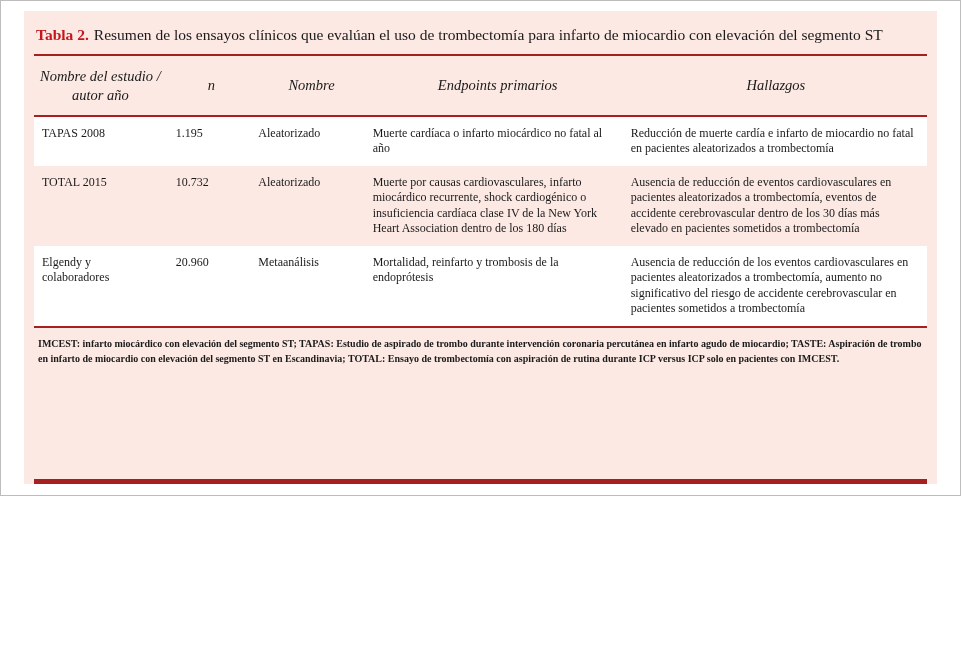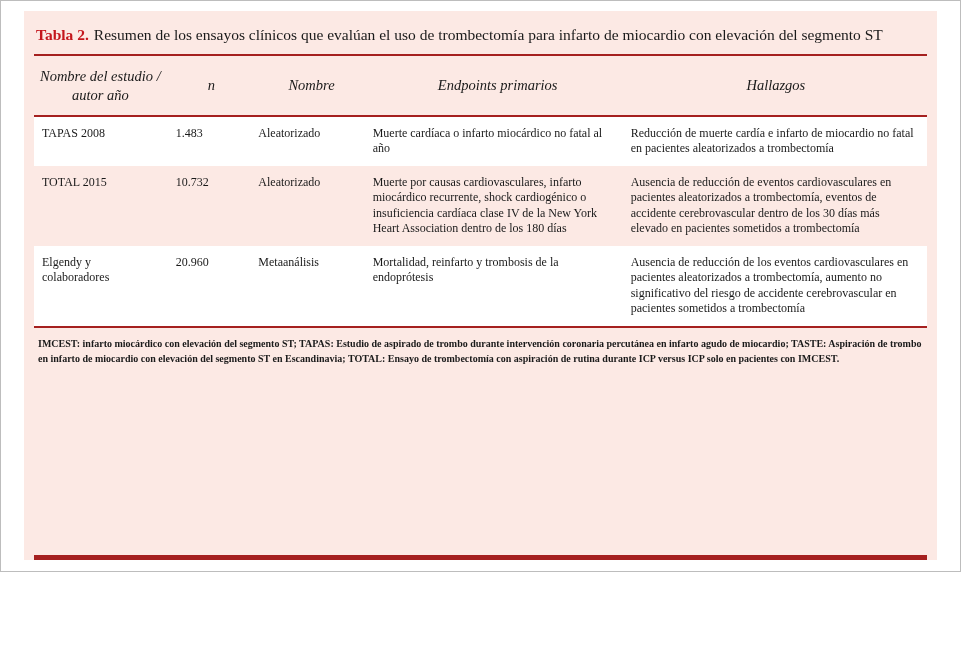--- a/index.html
+++ b/index.html
@@ -4,21 +4,21 @@
 <style>
   * { margin: 0; padding: 0; box-sizing: border-box; }
   html, body { width: 961px; height: 650px; }
   body {
     background: #ffffff;
     font-family: "Liberation Serif", "DejaVu Serif", serif;
     color: #1a1a1a;
   }
   .page {
     width: 961px;
-    height: 572px;
+    height: 496px;
     border: 1px solid #bdbdbd;
     background: #ffffff;
     padding: 10px 23px 11px 23px;
   }
   .panel {
     background: var(--panel-pink, #fce9e4);
     width: 100%;
     height: 100%;
     padding: 13px 10px 0 10px;
     display: flex;
@@ -103,21 +103,21 @@
           <th>Nombre del estudio / autor año</th>
           <th>n</th>
           <th>Nombre</th>
           <th>Endpoints primarios</th>
           <th>Hallazgos</th>
         </tr>
       </thead>
       <tbody>
         <tr>
           <td class="c-name">TAPAS 2008</td>
-          <td class="c-n">1.483</td>
+          <td class="c-n">1.195</td>
           <td>Aleatorizado</td>
           <td>Muerte cardíaca o infarto miocárdico no fatal al año</td>
           <td>Reducción de muerte cardía e infarto de miocardio no fatal en pacientes aleatorizados a trombectomía</td>
         </tr>
         <tr>
           <td class="c-name">TOTAL 2015</td>
           <td class="c-n">10.732</td>
           <td>Aleatorizado</td>
           <td>Muerte por causas cardiovasculares, infarto miocárdico recurrente, shock cardiogénico o insuficiencia cardíaca clase IV de la New York Heart Association dentro de los 180 días</td>
           <td>Ausencia de reducción de eventos cardiovasculares en pacientes aleatorizados a trombectomía, eventos de accidente cerebrovascular dentro de los 30 días más elevado en pacientes sometidos a trombectomía</td>

